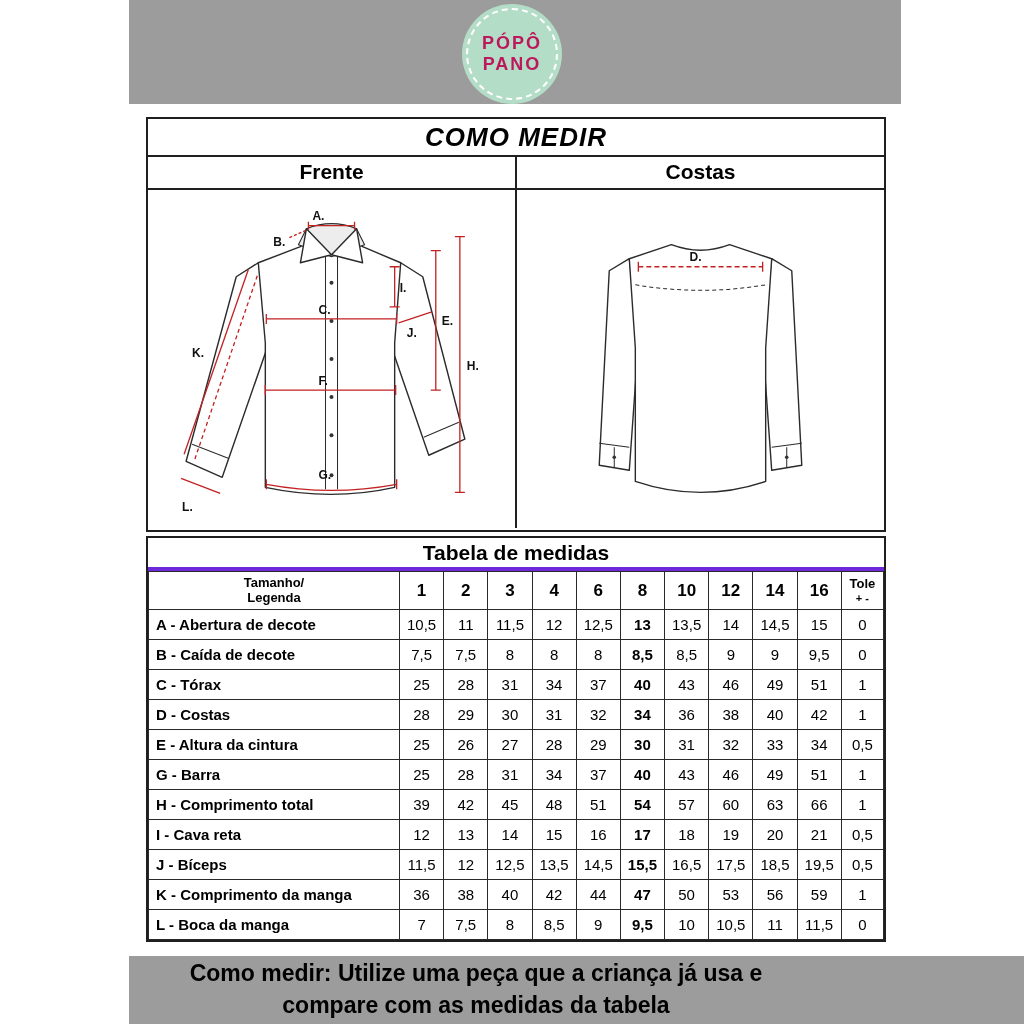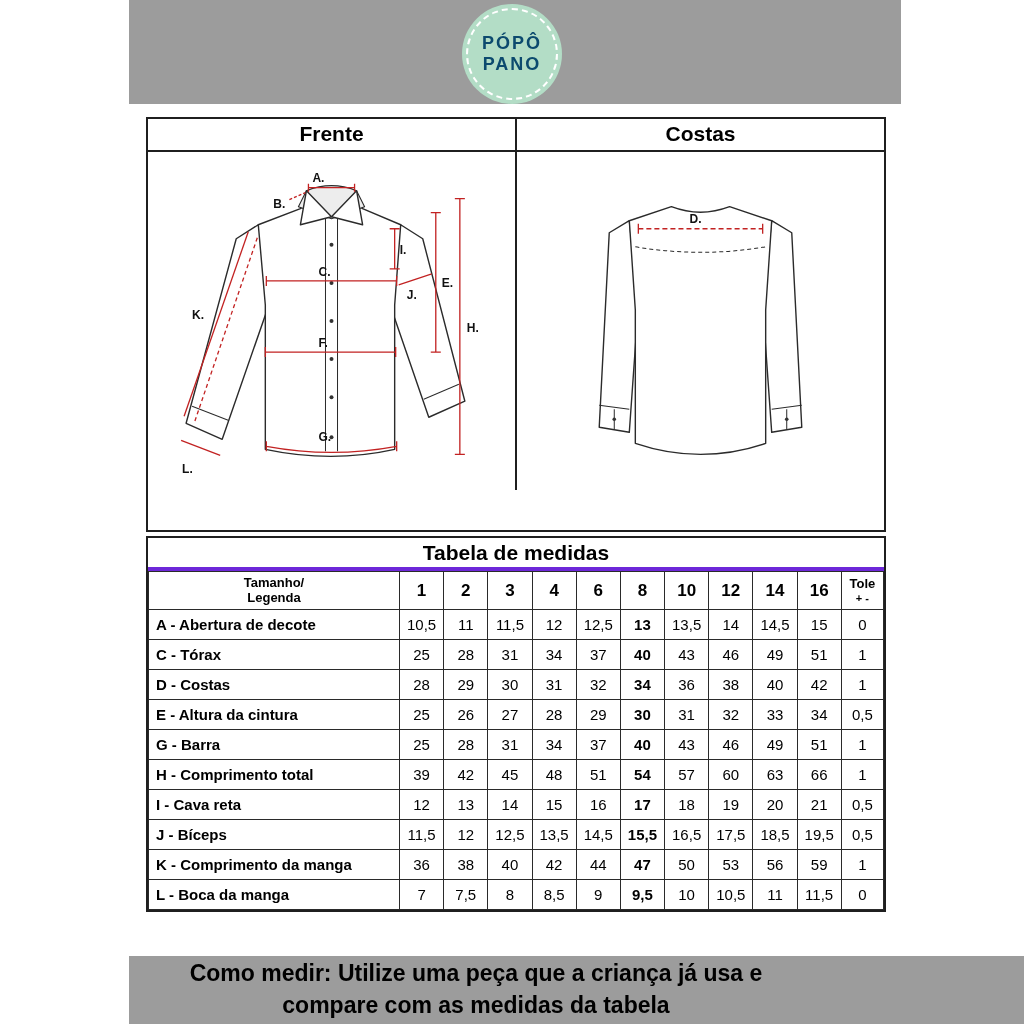--- a/index.html
+++ b/index.html
@@ -4,21 +4,21 @@
 <style>
   html,body{margin:0;padding:0;}
   body{width:1024px;height:1024px;position:relative;background:#fff;
        font-family:"Liberation Sans","DejaVu Sans",sans-serif;overflow:hidden;}
 
   .top-bar{position:absolute;left:129px;top:0;width:772px;height:104px;background:#9c9c9c;}
   .logo{position:absolute;left:462px;top:4px;width:100px;height:100px;border-radius:50%;
         background:#b3ddc6;display:flex;align-items:center;justify-content:center;z-index:3;}
   .logo-inner{width:88px;height:88px;border-radius:50%;border:2px dashed #ffffff;
         display:flex;flex-direction:column;align-items:center;justify-content:center;}
-  .logo-line{font-weight:bold;font-size:18px;letter-spacing:2px;color:#0c4a6e;line-height:1.15;}
+  .logo-line{font-weight:bold;font-size:18px;letter-spacing:2px;color:#be185d;line-height:1.15;}
 
   .measure-box{position:absolute;left:146px;top:117px;width:736px;height:411px;
         border:2px solid #1f1f1f;background:#fff;}
   .measure-title{height:36px;line-height:36px;text-align:center;font-size:26px;font-weight:bold;
         font-style:italic;letter-spacing:1px;border-bottom:2px solid #1f1f1f;}
   .panel-headers{display:flex;height:31px;border-bottom:2px solid #1f1f1f;}
   .panel-header{flex:1;text-align:center;font-size:21px;font-weight:bold;line-height:30px;}
   .panel-header:first-child{border-right:2px solid #1f1f1f;}
   .panels{display:flex;height:338px;}
   .panel{flex:1;position:relative;}
@@ -50,20 +50,21 @@
 <div class="top-bar"></div>
 
 <div class="logo">
   <div class="logo-inner">
     <div class="logo-line">PÓPÔ</div>
     <div class="logo-line">PANO</div>
   </div>
 </div>
 
 <div class="measure-box">
+  <div class="measure-title">COMO MEDIR</div>
   <div class="panel-headers">
     <div class="panel-header">Frente</div>
     <div class="panel-header">Costas</div>
   </div>
   <div class="panels">
 
     <div class="panel">
       <svg viewBox="0 0 366 332" preserveAspectRatio="xMidYMid meet">
         <g stroke="#2b2b2b" stroke-width="1.4" fill="#ffffff" stroke-linejoin="round">
           <path d="M110,70 L88,84 L38,268 L74,284 L124,140 Z"></path>
@@ -187,20 +188,34 @@
           <td>12</td>
           <td>12,5</td>
           <td class="hl">13</td>
           <td>13,5</td>
           <td>14</td>
           <td>14,5</td>
           <td>15</td>
           <td>0</td>
         </tr>
         <tr>
+          <td class="label-col">B - Caída de decote</td>
+          <td>7,5</td>
+          <td>7,5</td>
+          <td>8</td>
+          <td>8</td>
+          <td>8</td>
+          <td class="hl">8,5</td>
+          <td>8,5</td>
+          <td>9</td>
+          <td>9</td>
+          <td>9,5</td>
+          <td>0</td>
+        </tr>
+        <tr>
           <td class="label-col">C - Tórax</td>
           <td>25</td>
           <td>28</td>
           <td>31</td>
           <td>34</td>
           <td>37</td>
           <td class="hl">40</td>
           <td>43</td>
           <td>46</td>
           <td>49</td>

